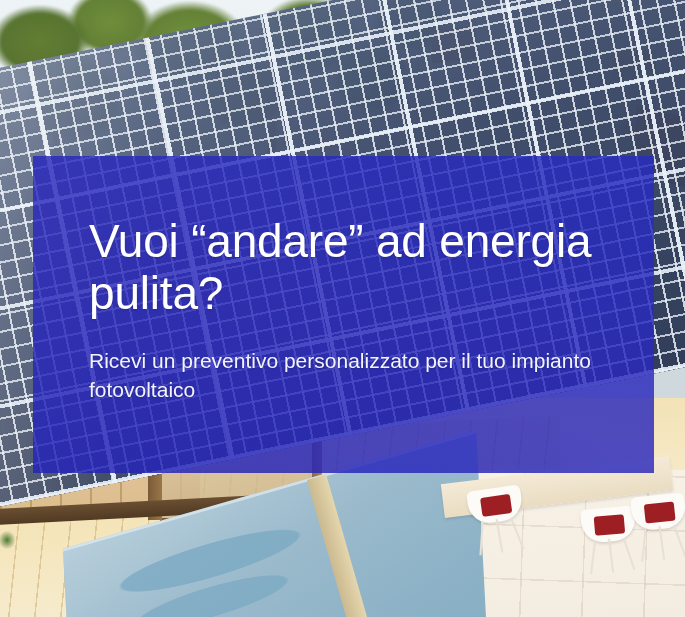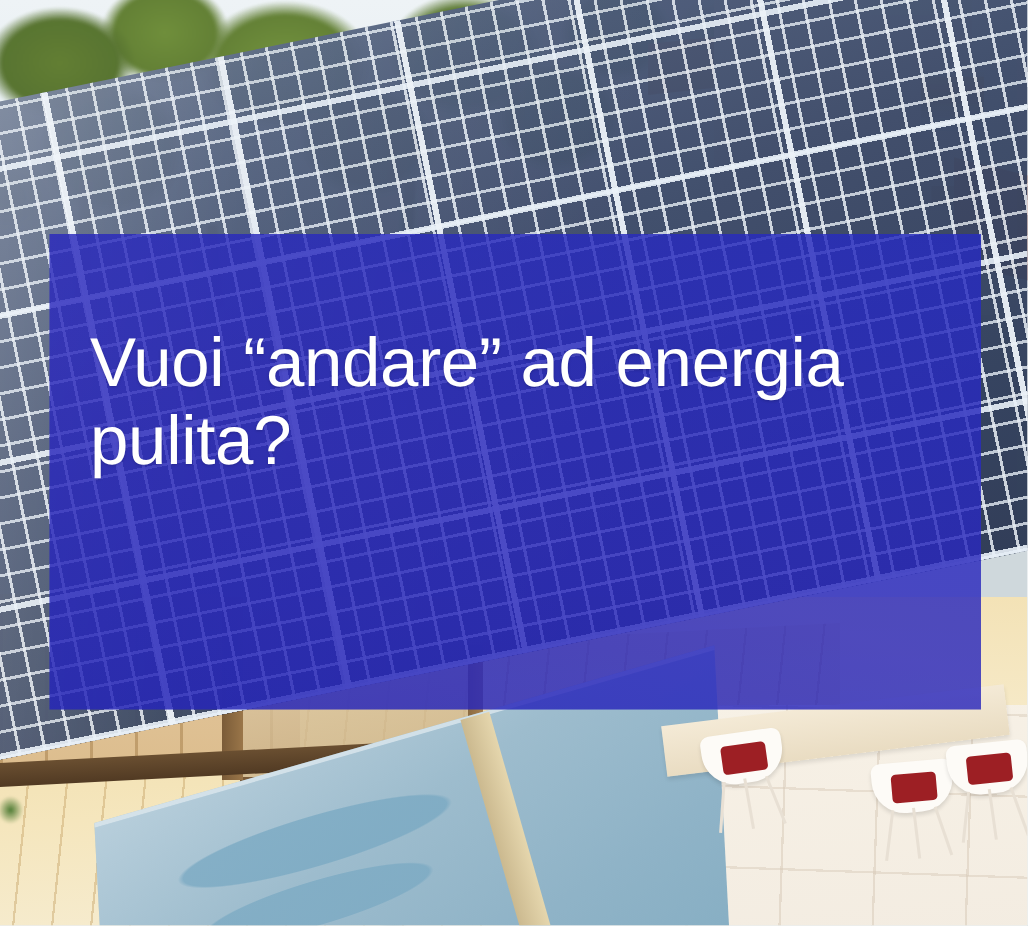--- a/index.html
+++ b/index.html
@@ -212,21 +212,21 @@
   .c1{left:466px;top:492px;transform:rotate(-8deg);}
   .c2{left:580px;top:510px;transform:rotate(-5deg);}
   .c3{left:630px;top:498px;transform:rotate(-6deg);}
 
   
   .callout{
     position:absolute;
     left:33px;top:156px;width:621px;height:317px;
     background:rgba(40,40,190,.80);
     box-sizing:border-box;
-    padding:60px 44px 0 27px;
+    padding:60px 44px 0 56px;
   }
   .callout-tint{
     position:absolute;inset:0;
     background:linear-gradient(200deg,rgba(37,55,190,.22) 0%,rgba(60,40,175,.10) 55%,rgba(30,30,170,.26) 100%);
     pointer-events:none;
   }
 
   .headline{
     position:relative;
     margin:0;
@@ -307,15 +307,16 @@
     </div>
 
     <div class="panels"></div>
     <div class="panel-seams"></div>
     <div class="panel-sheen"></div>
   </div>
 
   <div class="callout">
     <div class="callout-tint"></div>
     <h1 class="headline">Vuoi “andare” ad energia pulita?</h1>
+    <p class="subhead">Ricevi un preventivo personalizzato per il tuo impianto fotovoltaico</p>
   </div>
 
 </div>
 
 </body></html>

